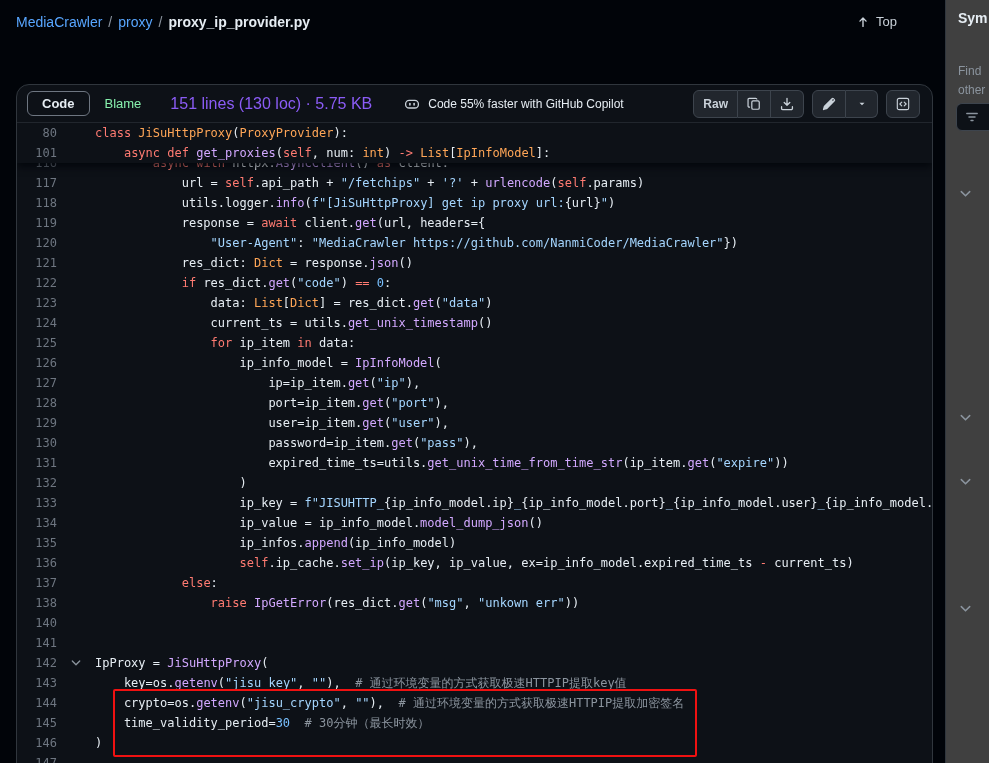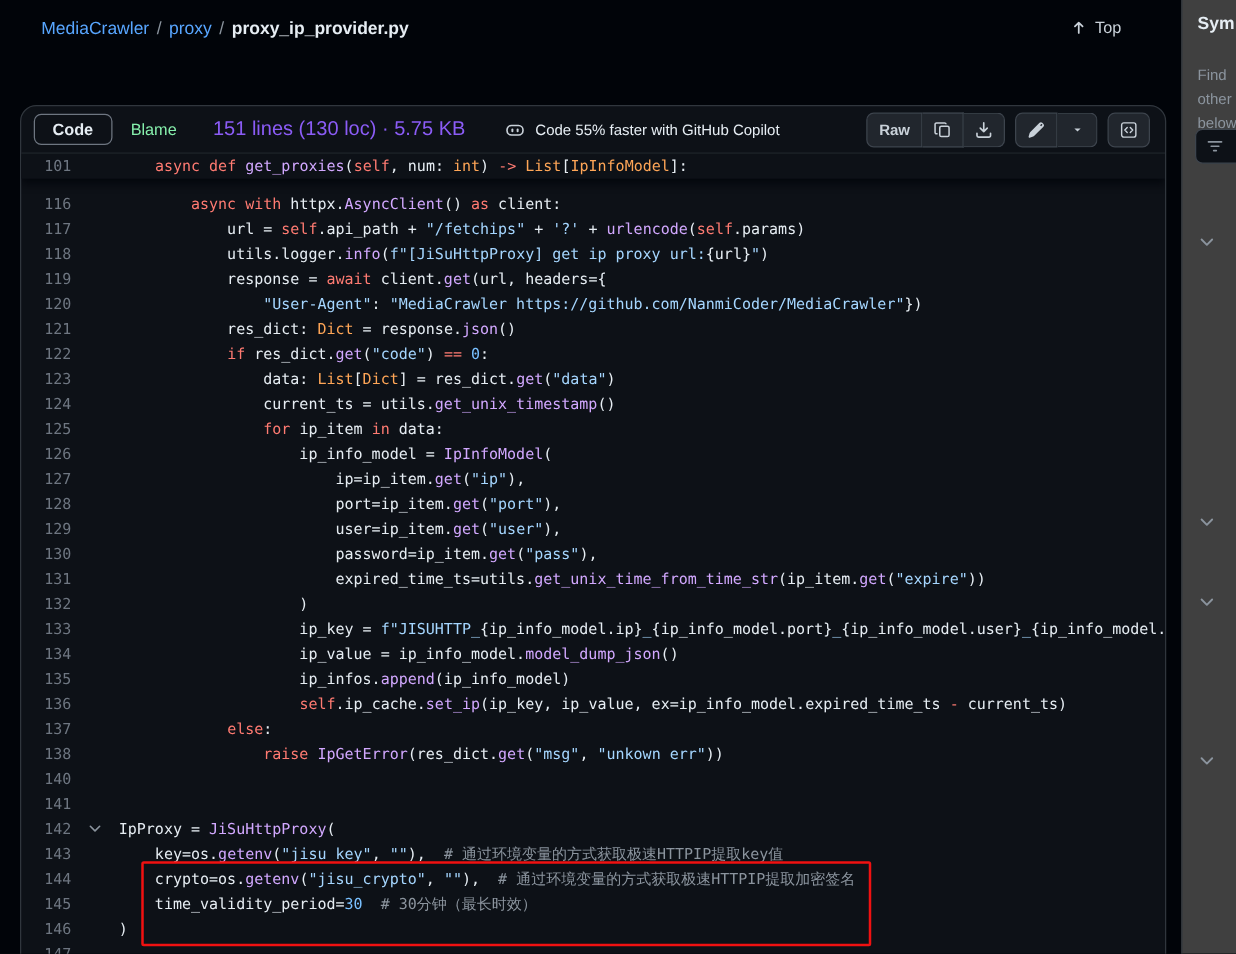--- a/index.html
+++ b/index.html
@@ -3,21 +3,21 @@
 <meta charset="utf-8">
 <style>
   * { box-sizing: border-box; margin: 0; padding: 0; }
   html, body { width: 989px; height: 763px; overflow: hidden; }
   body {
     background: #010409;
     font-family: "Liberation Sans", sans-serif;
     color: #e6edf3;
   }
   
-  .topbar { height: 44px; display: flex; align-items: center; padding: 0 16px; position: relative; margin-left: 17px; }
+  .topbar { height: 44px; display: flex; align-items: center; padding: 0 16px; position: relative; }
   .crumb { font-size: 14px; display: flex; align-items: center; gap: 6px; white-space: nowrap; }
   .crumb .lnk { color: #58a6ff; cursor: pointer; }
   .crumb .sep { color: #8b949e; }
   .crumb .file { color: #e6edf3; font-weight: 700; }
   .top-btn { position: absolute; right: 84px; top: 10px; display: flex; align-items: center; gap: 6px;
              color: #c9d1d9; font-size: 13px; padding: 4px 8px; border-radius: 6px; cursor: pointer; }
   
   .layout { position: relative; height: 719px; }
   .main-box { position: absolute; left: 16px; top: 4px; width: 917px; height: 716px;
               border: 1px solid #30363d; border-radius: 13px; background: #0d1117; overflow: hidden; margin-top: 36px; }
@@ -54,21 +54,21 @@
   .tk-n { color: #79c0ff; }
   .tk-c { color: #8b949e; }
   .tk-p { color: #e6edf3; }
   .annotation-box { position: absolute; left: 96px; width: 584px; border: 2px solid #f01111;
                     border-radius: 2px; z-index: 4; pointer-events: none; }
   
   .sidebar { position: absolute; left: 945px; top: 0; width: 44px; height: 763px;
              background: #404040; border-left: 1px solid #30363d; overflow: hidden; }
   .sb-title { position: absolute; left: 12px; top: 10px; font-size: 14px; font-weight: 700;
               color: #e6edf3; white-space: nowrap; }
-  .sb-desc { position: absolute; left: 12px; top: 51px; font-size: 12px; color: #8b949e;
+  .sb-desc { position: absolute; left: 12px; top: 62px; font-size: 12px; color: #8b949e;
              line-height: 19px; white-space: nowrap; }
   .sb-filter { position: absolute; left: 10px; top: 103px; width: 60px; height: 28px;
                border: 1px solid #3d444d; border-radius: 6px; background: #0d1117;
                display: flex; align-items: center; padding-left: 8px; cursor: text; }
   .sb-chev { position: absolute; left: 12px; width: 16px; height: 16px; cursor: pointer; }
 </style>
 </head>
 <body>
 
 <div class="topbar">
@@ -170,20 +170,21 @@
           <div class="crow"><span class="ln">142</span><span class="gut"><svg width="14" height="14" viewBox="0 0 16 16" fill="#8b949e">
                 <path d="M12.78 5.22a.75.75 0 0 1 0 1.06l-4.25 4.25a.75.75 0 0 1-1.06 0L3.22 6.28a.75.75 0 0 1 1.06-1.06L8 8.94l3.72-3.72a.75.75 0 0 1 1.06 0Z"></path>
               </svg></span><span class="ct"><span class="tk-p">IpProxy = </span><span class="tk-f">JiSuHttpProxy</span><span class="tk-p">(</span></span></div>
           <div class="crow"><span class="ln">143</span><span class="gut"></span><span class="ct"><span class="tk-p">    key=os.</span><span class="tk-f">getenv</span><span class="tk-p">(</span><span class="tk-s">"jisu_key"</span><span class="tk-p">, </span><span class="tk-s">""</span><span class="tk-p">),  </span><span class="tk-c"># 通过环境变量的方式获取极速HTTPIP提取key值</span></span></div>
           <div class="crow"><span class="ln">144</span><span class="gut"></span><span class="ct"><span class="tk-p">    crypto=os.</span><span class="tk-f">getenv</span><span class="tk-p">(</span><span class="tk-s">"jisu_crypto"</span><span class="tk-p">, </span><span class="tk-s">""</span><span class="tk-p">),  </span><span class="tk-c"># 通过环境变量的方式获取极速HTTPIP提取加密签名</span></span></div>
           <div class="crow"><span class="ln">145</span><span class="gut"></span><span class="ct"><span class="tk-p">    time_validity_period=</span><span class="tk-n">30</span><span class="tk-p">  </span><span class="tk-c"># 30分钟（最长时效）</span></span></div>
           <div class="crow"><span class="ln">146</span><span class="gut"></span><span class="ct"><span class="tk-p">)</span></span></div>
           <div class="crow"><span class="ln">147</span><span class="gut"></span><span class="ct"></span></div>
         </div>
       <div class="sticky">
+          <div class="crow"><span class="ln">80</span><span class="gut"></span><span class="ct"><span class="tk-k">class</span><span class="tk-p"> </span><span class="tk-t">JiSuHttpProxy</span><span class="tk-p">(</span><span class="tk-t">ProxyProvider</span><span class="tk-p">):</span></span></div>
           <div class="crow"><span class="ln">101</span><span class="gut"></span><span class="ct"><span class="tk-p">    </span><span class="tk-k">async</span><span class="tk-p"> </span><span class="tk-k">def</span><span class="tk-p"> </span><span class="tk-f">get_proxies</span><span class="tk-p">(</span><span class="tk-k">self</span><span class="tk-p">, num: </span><span class="tk-t">int</span><span class="tk-p">) </span><span class="tk-k">-&gt;</span><span class="tk-p"> </span><span class="tk-t">List</span><span class="tk-p">[</span><span class="tk-t">IpInfoModel</span><span class="tk-p">]:</span></span></div>
         </div>
       <div class="annotation-box" style="top: 566px; height: 68px; border-color: rgb(240, 17, 17);"></div>
     </div>
   </div>
 
   <div class="sidebar" style="top:-44px;">
     <div class="sb-title">Sym</div>
     <div class="sb-desc">
         <div>Find</div>

